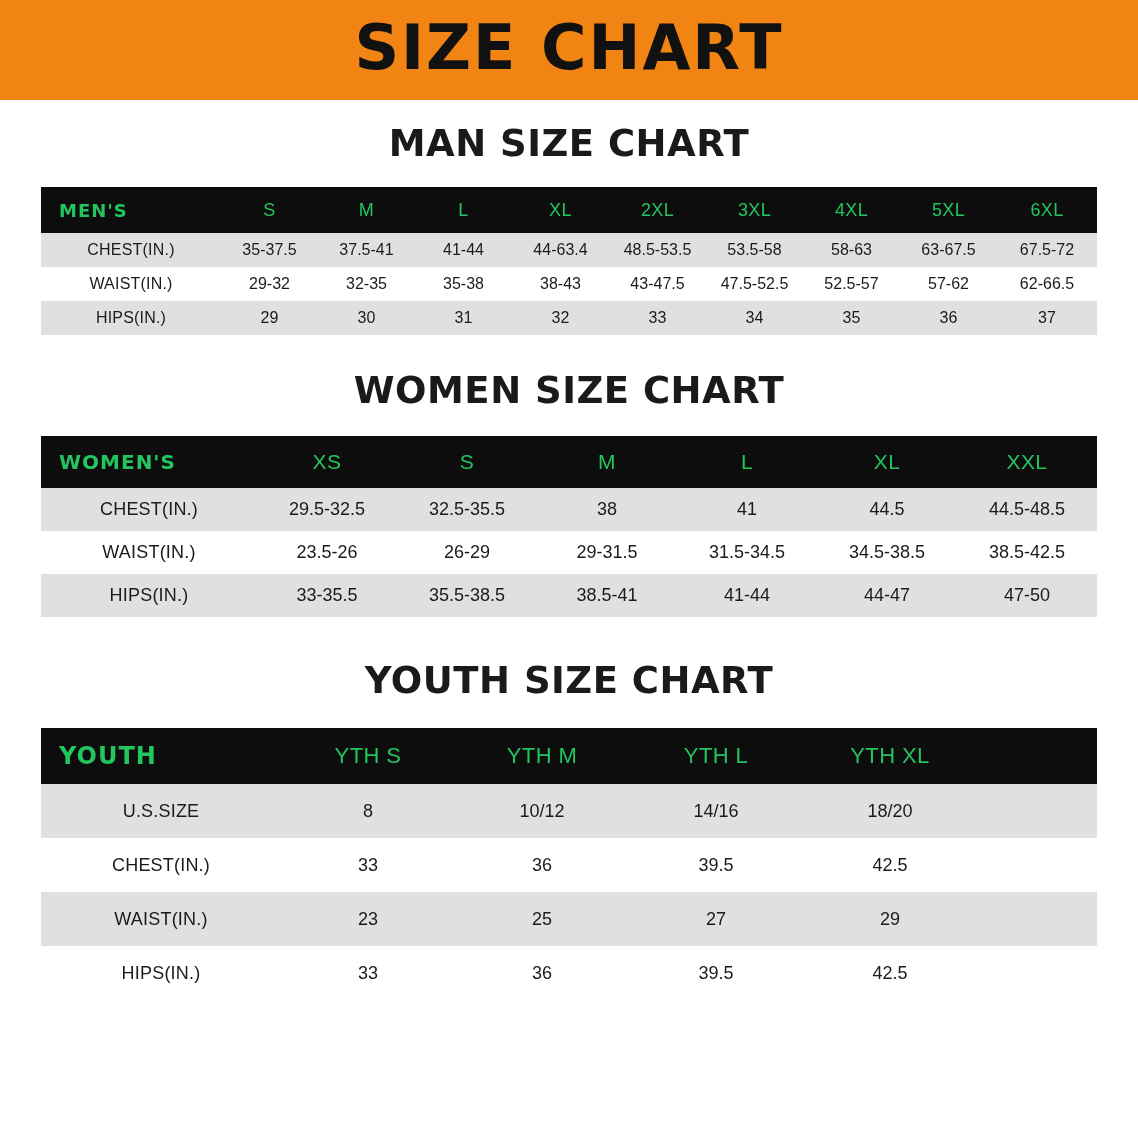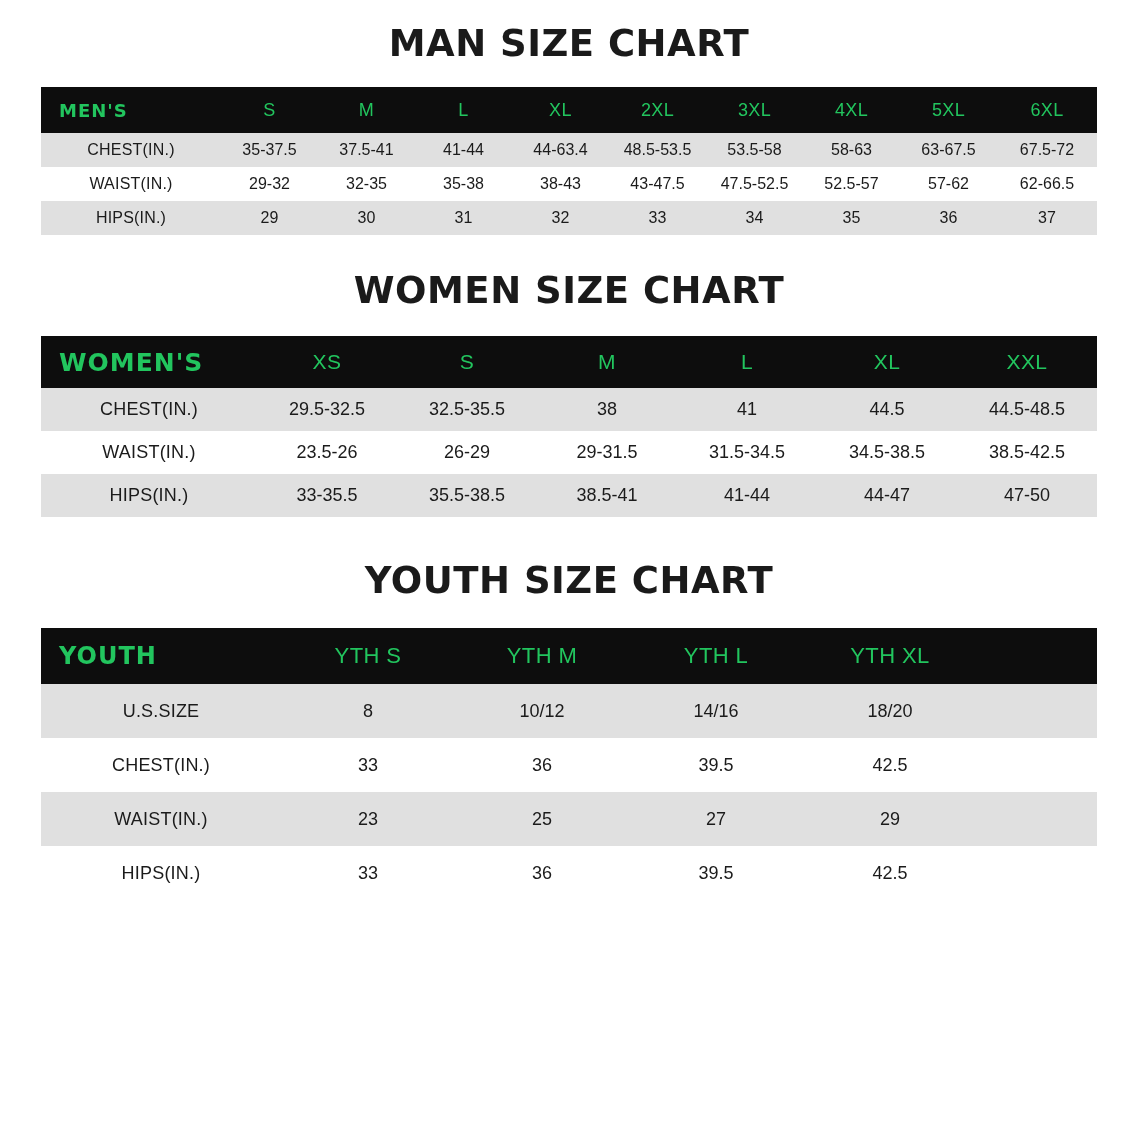--- a/index.html
+++ b/index.html
@@ -103,21 +103,21 @@
   }
   tr.shade td { background: #e0e0e0; }
   tr.plain td { background: #ffffff; }
 
   
   #men-table tr.head-row td { font-size: 18px; }
   #men-table tr.body-row td { font-size: 16px; height: 34px; }
 
   
   #women-table tr.head-row td { height: 52px; font-size: 21px; }
-  #women-table tr.head-row td.rowlabel { font-size: 25px; }
+  #women-table tr.head-row td.rowlabel { font-size: 20px; }
   #women-table tr.body-row td { height: 43px; font-size: 18px; }
 
   
   #youth-table tr.head-row td { height: 56px; font-size: 22px; }
   #youth-table tr.head-row td.rowlabel { font-size: 24px; }
   #youth-table tr.body-row td { height: 54px; font-size: 18px; }
 
   
   .note {
     margin: 26px 38px 0 38px;
@@ -128,20 +128,23 @@
     line-height: 1.38;
     text-align: left;
   }
   .note .line2 { display: block; }
 </style>
 </head>
 <body>
 
 <div class="page">
 
+  <div class="banner">
+    <div class="banner-title">SIZE CHART</div>
+  </div>
 
   <div class="section-title man">MAN SIZE CHART</div>
 
   <div class="table-wrap">
     <table class="size-table" id="men-table">
       <colgroup>
         <col style="width:180px">
         <col style="width:97px">
           <col style="width:97px">
           <col style="width:97px">

